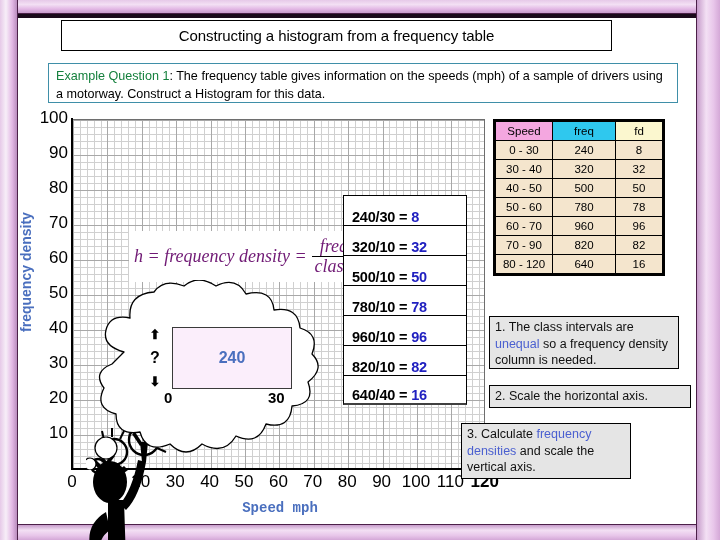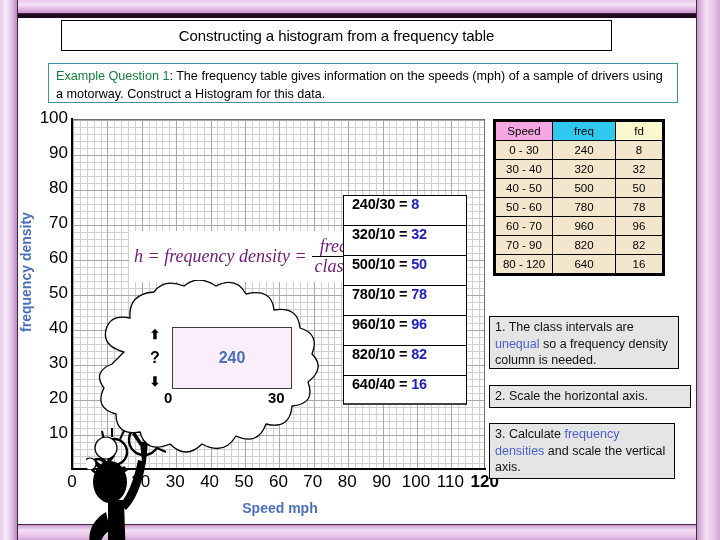--- a/index.html
+++ b/index.html
@@ -92,21 +92,21 @@
     font-size: 17px; color: #000000;
   }
   .yticks { position: absolute; left: 18px; top: 0; width: 50px; height: 380px; }
   .xticks { position: absolute; left: 0; top: 368px; width: 500px; height: 26px; }
   .xtick {
     position: absolute; width: 34px; text-align: center; top: 0;
     font-size: 17px; color: #000000;
   }
   .xlabel {
     position: absolute; left: 180px; top: 396px; width: 200px; text-align: center;
-    font-size: 14px; font-weight: bold; color: #4a6fbe;
+    font-size: 14px; font-weight: bold; color: #4a6fbe; font-family: Liberation Mono, monospace;
   }
 
   
   .formula-box {
     position: absolute; left: 129px; top: 127px; width: 311px; height: 51px;
     background: #ffffff; display: flex; align-items: center;
     padding-left: 5px;
     font-family: "Liberation Serif", serif; font-style: italic;
     font-size: 18px; color: #701a75;
   }
@@ -140,21 +140,21 @@
   .tick30 { position: absolute; left: 128px; top: 62px; font-size: 15px; font-weight: bold; color:#000; }
 
   
   .figure { position: absolute; left: 62px; top: 300px; width: 120px; height: 200px; }
 
   
   .calc-list { position: absolute; left: 343px; top: 195px; width: 124px; }
   .calc-row {
     height: 30px; background: #ffffff; border: 1px solid #000000;
     border-bottom: none;
-    display: flex; align-items: flex-start; padding-left: 8px;
+    display: flex; align-items: flex-end; padding-left: 8px;
     font-size: 14.5px; font-weight: bold; color: #000000; letter-spacing: -0.2px;
   }
   .calc-row:last-child { border-bottom: 2px solid #404040; }
   .calc-row .res { color: #2020c0; margin-left: 4px; }
 
   
   .data-table {
     position: absolute; left: 493px; top: 119px;
     border-collapse: separate; border-spacing: 1px;
     background: #000000; border: 2px solid #000;
@@ -173,21 +173,21 @@
   .fd-cell { color: #32329b; font-size: 13px; }
 
   
   .note {
     position: absolute; background: #e5e5e5; border: 1px solid #000000;
     font-size: 12.5px; line-height: 16.5px; color: #111111; padding: 2px 5px;
   }
   .note .hl { color: #4a5fd0; }
   #note1 { left: 489px; top: 316px; width: 190px; height: 53px; }
   #note2 { left: 489px; top: 385px; width: 202px; height: 23px; }
-  #note3 { left: 489px; top: 423px; width: 186px; height: 56px; }
+  #note3 { left: 461px; top: 423px; width: 170px; height: 56px; }
 </style>
 </head>
 <body>
 
 <div id="slide">
 
   <div class="frame-top"></div>
   <div class="frame-inner-shadow"></div>
   <div class="frame-bottom"></div>
   <div class="frame-left"></div>

